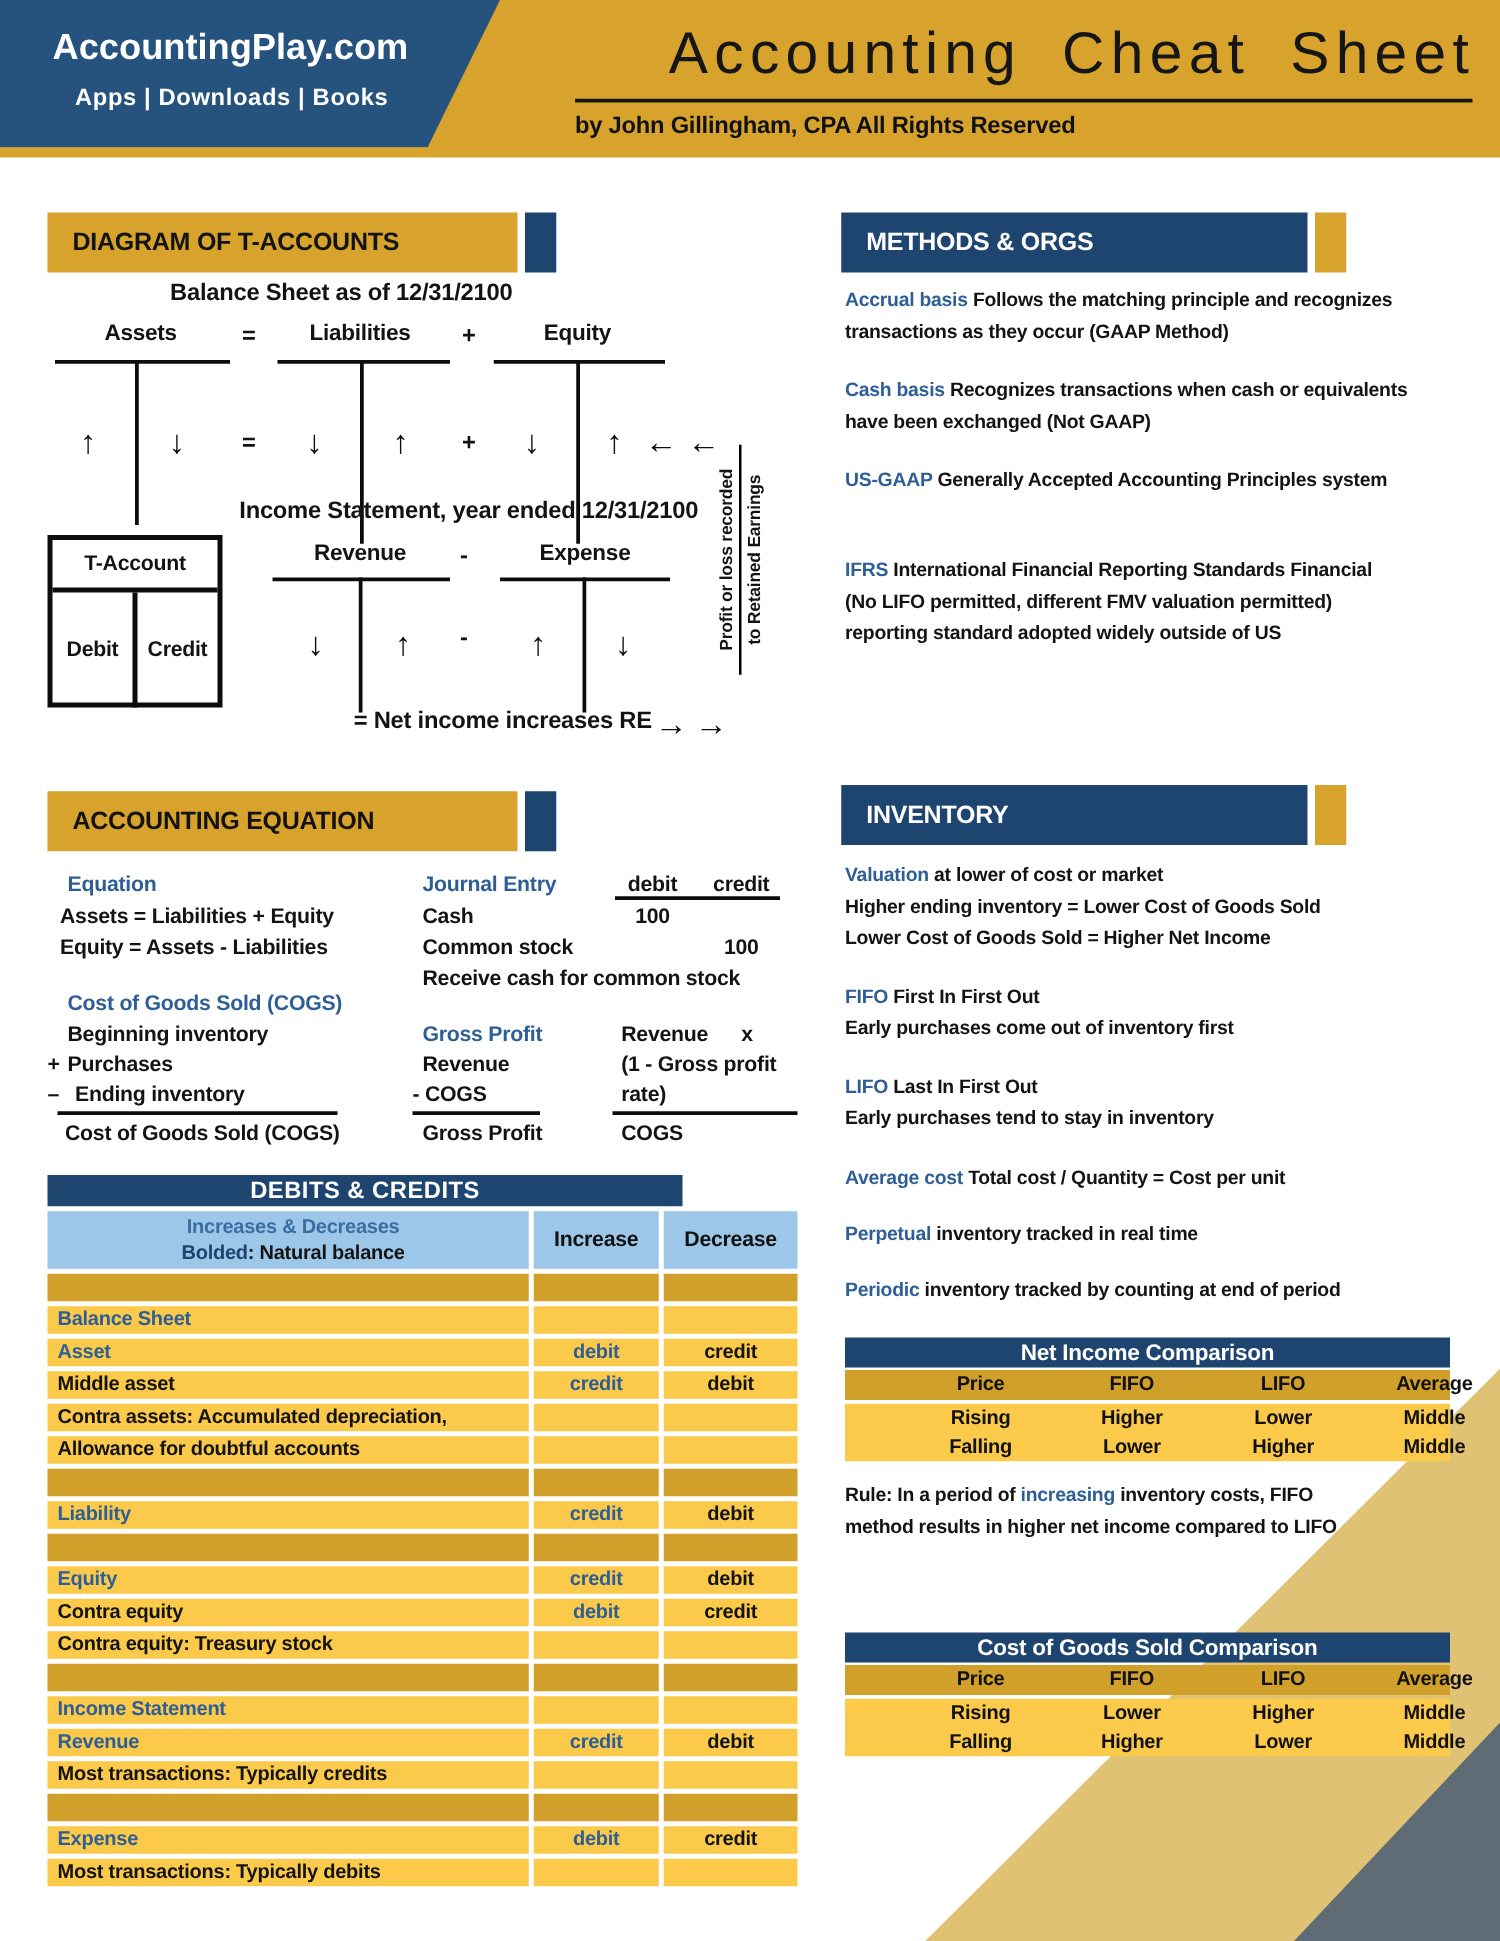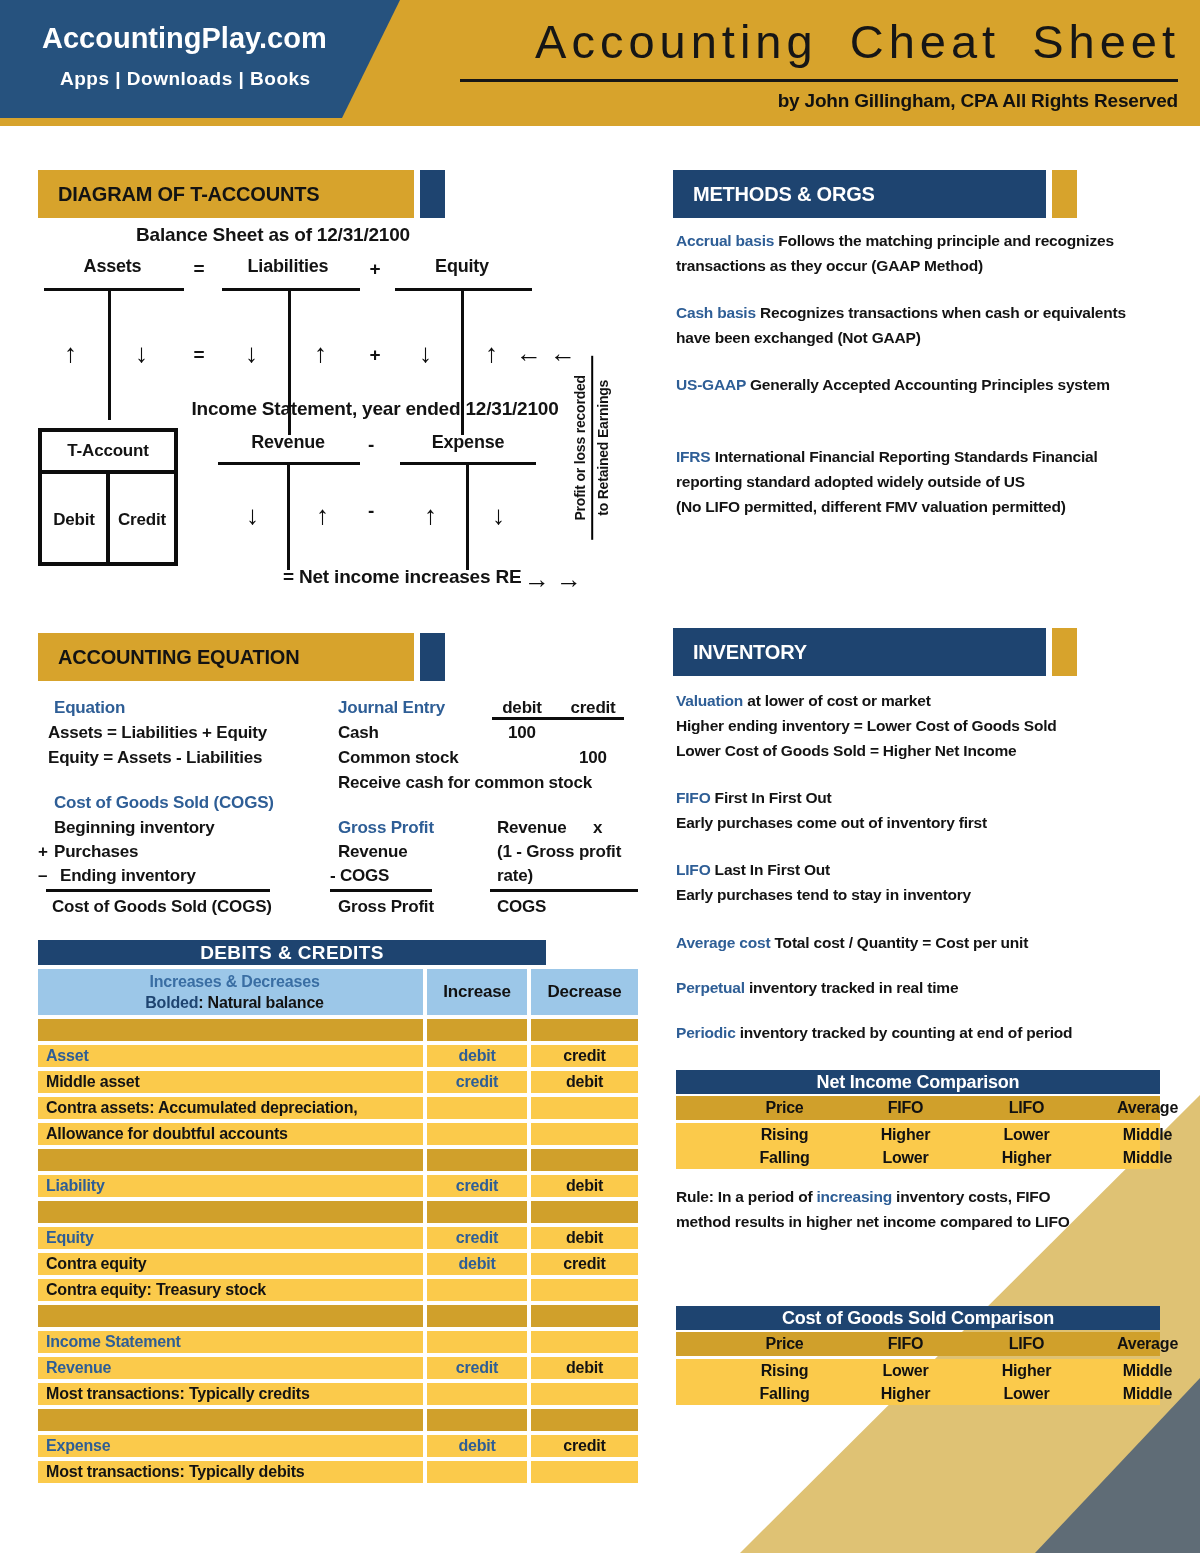--- a/index.html
+++ b/index.html
@@ -23,21 +23,21 @@
 
   
   .banner{position:absolute;left:0;top:0;width:1200px;height:126px;background:var(--gold);}
   .banner-blue{position:absolute;left:0;top:0;width:400px;height:118px;background:var(--banner-blue);
     clip-path:polygon(0 0,100% 0,85.5% 100%,0 100%);}
   .brand{position:absolute;left:42px;top:22px;font-size:29px;color:#fff;letter-spacing:0;}
   .brand-sub{position:absolute;left:60px;top:68px;font-size:19px;color:#fff;letter-spacing:0.5px;}
   .sheet-title{position:absolute;left:460px;top:14px;width:720px;text-align:right;font-size:47px;
     font-weight:400;letter-spacing:5px;word-spacing:14px;color:#161616;}
   .title-rule{position:absolute;left:460px;top:79px;width:718px;height:3px;background:#161616;}
-  .byline{position:absolute;left:460px;top:90px;width:718px;text-align:right;font-size:19px;color:#111;}
+  .byline{position:absolute;left:460px;top:90px;width:718px;font-size:19px;color:#111;}
 
   
   .sechdr{height:48px;display:flex;align-items:center;padding-left:20px;font-size:20px;box-sizing:border-box;}
   .sechdr.goldh{background:var(--gold);color:#131313;width:376px;}
   .sechdr.navyh{background:var(--navy);color:#fff;width:373px;}
   .accent{width:25px;height:48px;}
 
   
   .tbox{left:38px;top:428px;width:140px;height:138px;border:4px solid #0d0d0d;box-sizing:border-box;}
   .tbox-title{height:38px;border-bottom:4px solid #0d0d0d;display:flex;align-items:center;justify-content:center;font-size:17px;}
@@ -213,20 +213,25 @@
       <div class="cell mid">Increase</div>
       <div class="cell mid">Decrease</div>
     </div>
     <div id="dc-rows" style="display:flex;flex-direction:column;gap:4px">
         <div class="dc-grid dc-row spacer">
           <div class="cell lab"></div>
           <div class="cell mid inc"></div>
           <div class="cell mid"></div>
         </div>
         <div class="dc-grid dc-row">
+          <div class="cell lab blue">Balance Sheet</div>
+          <div class="cell mid inc"></div>
+          <div class="cell mid"></div>
+        </div>
+        <div class="dc-grid dc-row">
           <div class="cell lab blue">Asset</div>
           <div class="cell mid inc">debit</div>
           <div class="cell mid">credit</div>
         </div>
         <div class="dc-grid dc-row">
           <div class="cell lab">Middle asset</div>
           <div class="cell mid inc">credit</div>
           <div class="cell mid">debit</div>
         </div>
         <div class="dc-grid dc-row">
@@ -316,22 +321,22 @@
   </div>
   <div class="abs" style="left:676px;top:300px">
     <div class="defline"><span class="blue">Cash basis</span> <span>Recognizes transactions when cash or equivalents</span></div>
     <div class="defline">have been exchanged (Not GAAP)</div>
   </div>
   <div class="abs" style="left:676px;top:372px">
     <div class="defline"><span class="blue">US-GAAP</span> <span>Generally Accepted Accounting Principles system</span></div>
   </div>
   <div class="abs" style="left:676px;top:444px">
     <div class="defline"><span class="blue">IFRS</span> <span>International Financial Reporting Standards Financial</span></div>
+    <div class="defline">(No LIFO permitted, different FMV valuation permitted)</div>
     <div class="defline">reporting standard adopted widely outside of US</div>
-    <div class="defline">(No LIFO permitted, different FMV valuation permitted)</div>
   </div>
 
   <div class="abs sechdr navyh" style="left:673px;top:628px">INVENTORY</div>
   <div class="abs accent" style="left:1052px;top:628px;background:var(--gold)"></div>
 
   <div class="abs" style="left:676px;top:688px">
     <div class="defline"><span class="blue">Valuation</span> <span>at lower of cost or market</span></div>
     <div class="defline">Higher ending inventory = Lower Cost of Goods Sold</div>
     <div class="defline">Lower Cost of Goods Sold = Higher Net Income</div>
   </div>

